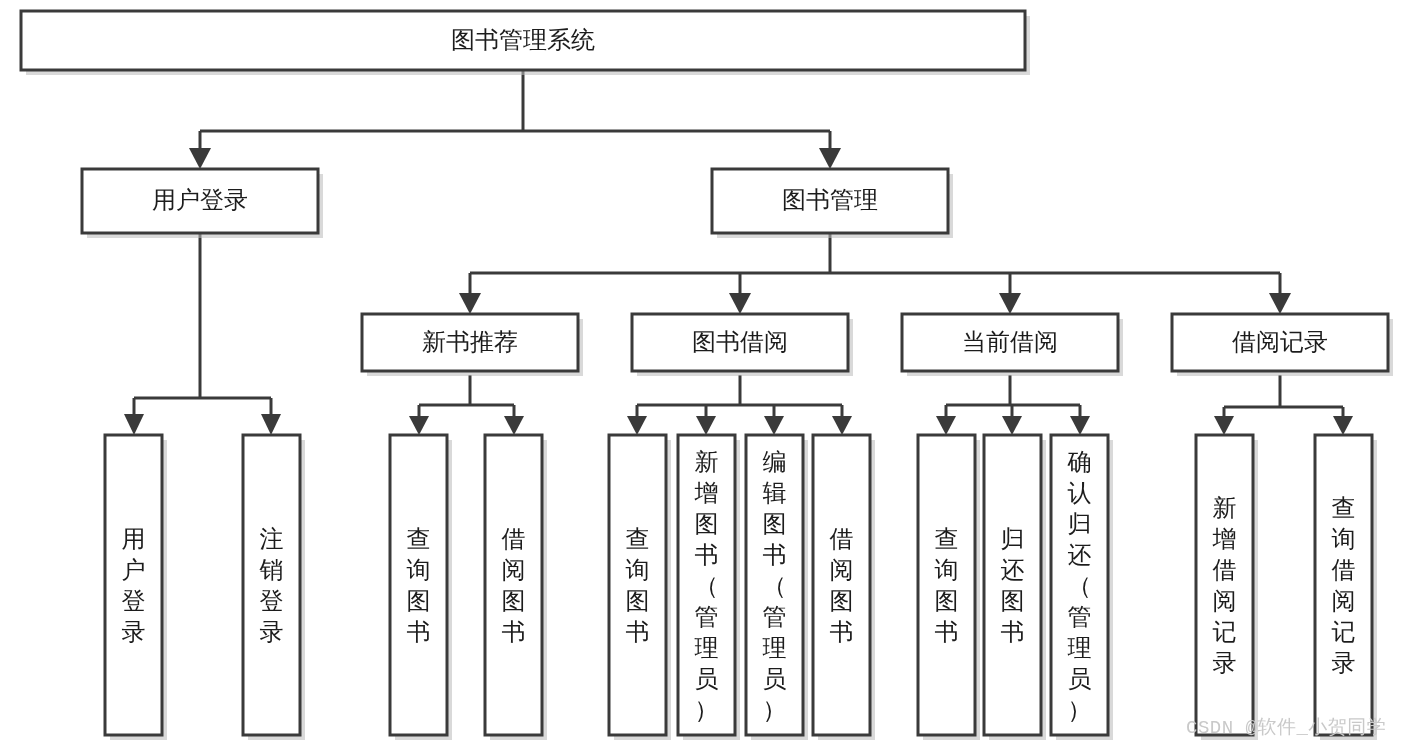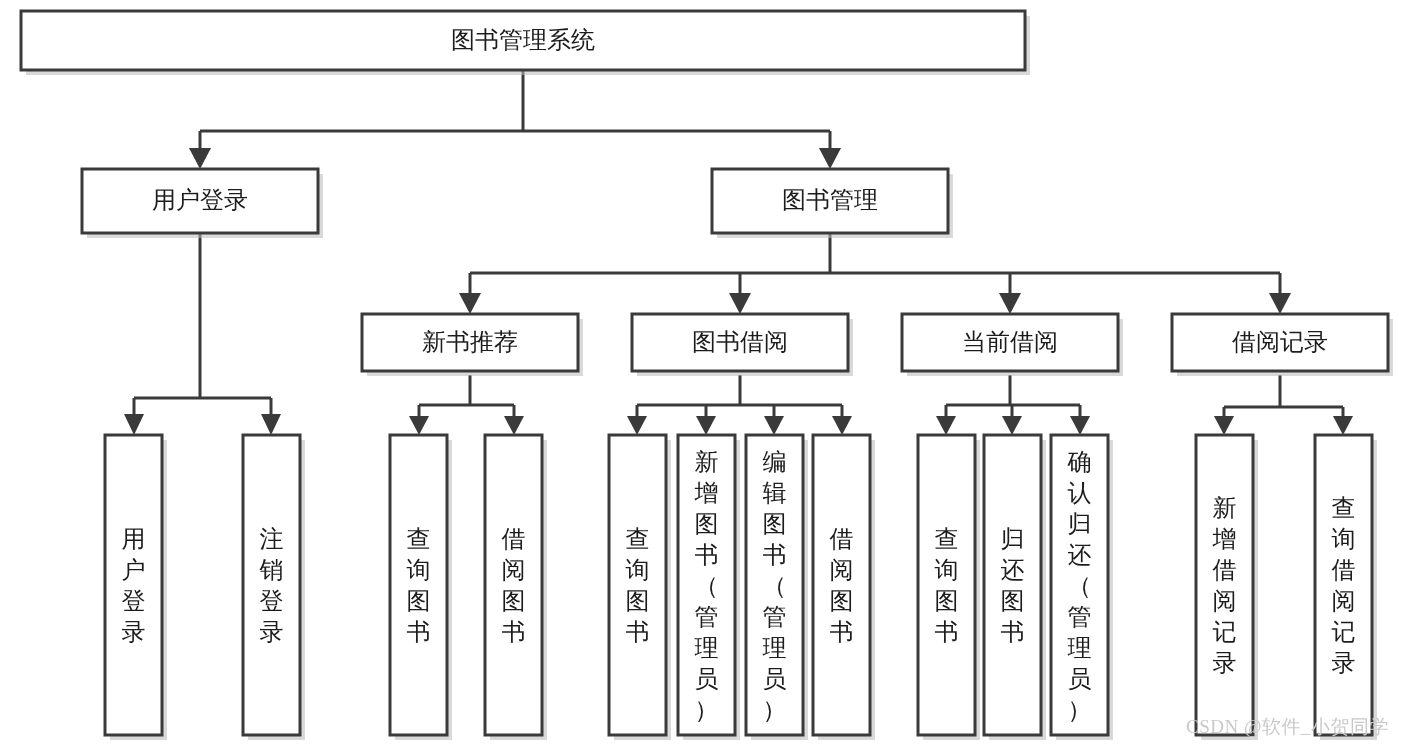--- a/index.html
+++ b/index.html
@@ -53,21 +53,21 @@
     dominant-baseline: middle;
   }
   .node-label-v {
     font-family: "Liberation Sans", "DejaVu Sans", sans-serif;
     font-size: 24px;
     fill: #1c1c1c;
     text-anchor: middle;
   }
   .watermark-text {
     position: absolute;
-    font-family: Liberation Serif, serif;
+    font-family: Liberation Mono, monospace;
     font-size: 19px;
     color: #c9c9c9;
     white-space: nowrap;
     left: 1186px;
     top: 714px;
     letter-spacing: 0.5px;
     pointer-events: none;
   }
 </style>
 </head>

